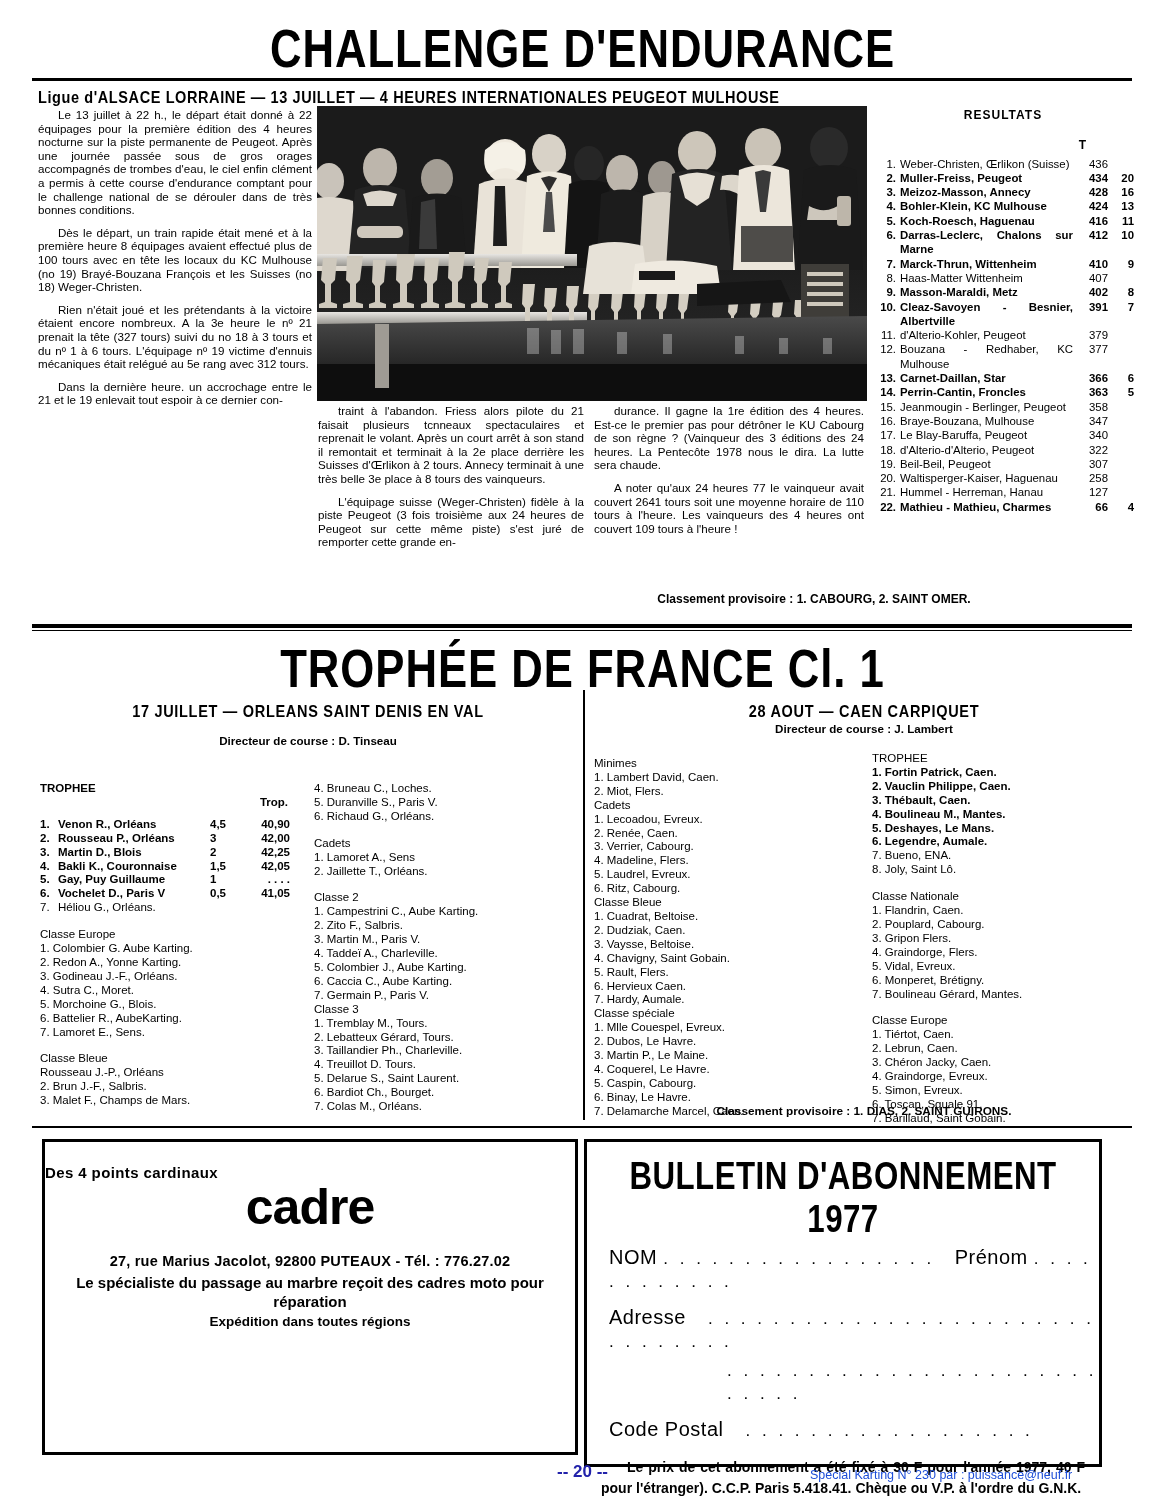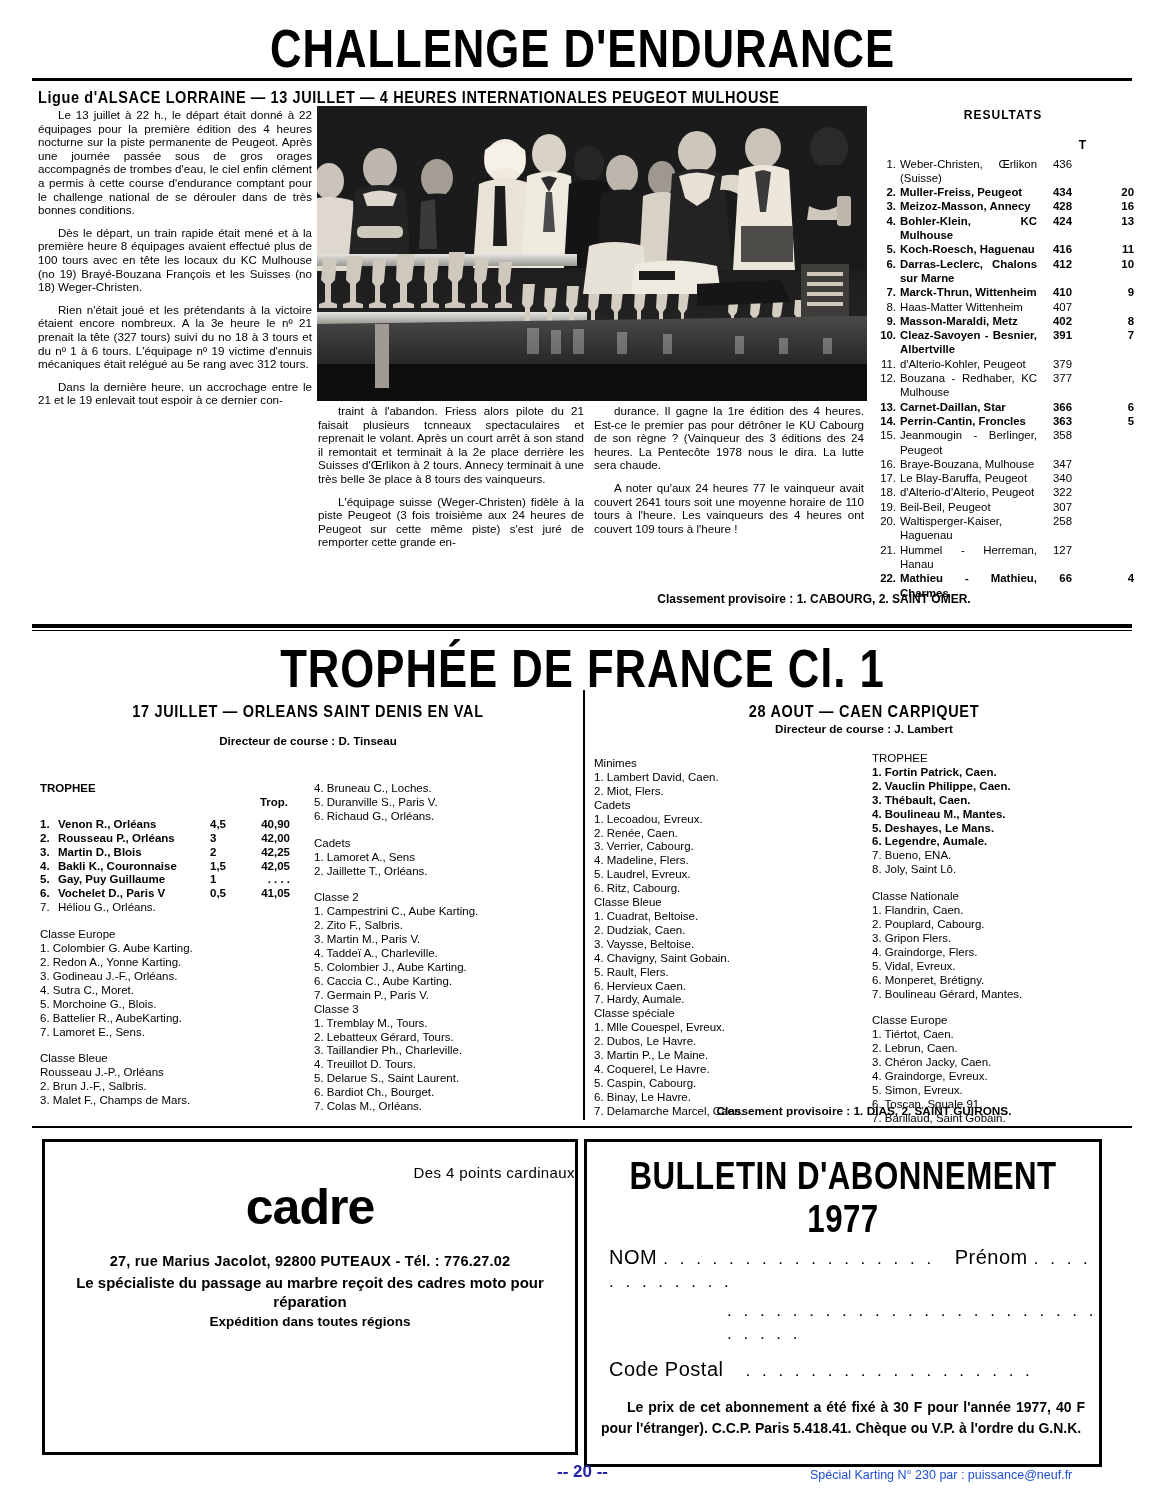--- a/index.html
+++ b/index.html
@@ -78,21 +78,21 @@
   #results{
     position:absolute;left:872px;top:108px;width:262px;
     font-size:11.4px;line-height:14.3px;
   }
   #results .rtitle{font-weight:bold;font-size:12px;text-align:center;letter-spacing:1px;margin-bottom:16px;}
   #results .thead{text-align:right;padding-right:48px;font-weight:bold;font-size:12px;margin-bottom:4px;}
   .rrow{display:flex;align-items:flex-start;}
   .rnum{width:24px;text-align:right;flex:none;padding-right:4px;}
   .rname{flex:1 1 auto;text-align:justify;text-justify:inter-word;padding-right:3px;}
   .rt{width:32px;text-align:right;flex:none;}
-  .rp{width:26px;text-align:right;flex:none;padding-left:36px;}
+  .rp{width:26px;text-align:right;flex:none;}
   .strong{font-weight:bold;}
 
   
   .evhead{
     position:absolute;font-weight:bold;font-size:14.5px;letter-spacing:0.7px;
     text-align:center;transform:scaleY(1.12);transform-origin:center top;white-space:nowrap;
   }
   #evhead-left{left:38px;top:702px;width:540px;}
   #evhead-right{left:594px;top:702px;width:540px;}
   .dircourse{
@@ -127,21 +127,21 @@
   .prov2{
     position:absolute;left:594px;top:1104px;width:540px;
     font-weight:bold;font-size:11.8px;text-align:center;white-space:nowrap;
   }
 
   
   .adbox{position:absolute;border:3px solid #000;background:#fff;}
   #ad-moto{left:42px;top:1139px;width:530px;height:310px;}
   #ad-abo{left:584px;top:1139px;width:512px;height:322px;}
 
-  #ad-moto .line1{text-align:right;font-weight:normal;font-size:15px;margin-top:22px;letter-spacing:0.4px;}
+  #ad-moto .line1{text-align:left;font-weight:bold;font-size:15px;margin-top:22px;letter-spacing:0.4px;}
   #ad-moto .brand{
     text-align:center;font-weight:bold;font-size:50px;line-height:50px;
     margin-top:14px;letter-spacing:-1px;
   }
   #ad-moto .brand2{
     text-align:center;font-weight:bold;font-size:50px;line-height:52px;letter-spacing:-1px;
   }
   #ad-moto .addr{text-align:center;font-weight:bold;font-size:14.5px;margin-top:20px;letter-spacing:0.2px;}
   #ad-moto .spec{text-align:center;font-weight:bold;font-size:15px;margin-top:4px;line-height:19px;}
   #ad-moto .why{text-align:center;font-weight:bold;font-size:15px;margin-top:18px;letter-spacing:1px;}
@@ -665,20 +665,24 @@
   <div class="adbox" id="ad-abo">
     <div class="abotitle">BULLETIN D'ABONNEMENT 1977</div>
 
     <div class="formrow">
       <span>NOM</span>
       <span class="dots">. . . . . . . . .  . . . . . . . .</span>
       <span style="margin-left:14px">Prénom</span>
       <span class="dots">. . . . . . . . . . . .</span>
     </div>
 
+    <div class="formrow">
+      <span>Adresse</span>
+      <span class="dots" style="margin-left:16px">. . . . . . . . . . . . . . . . . . . . . . . . . . . . . . . .</span>
+    </div>
 
     <div class="formrow" style="margin-top:6px;margin-left:140px">
       <span class="dots">. . . . . . . .  . . . . . . . . . . . . . . . . . . . .</span>
     </div>
 
     <div class="formrow" style="margin-top:14px">
       <span>Code Postal</span>
       <span class="dots" style="margin-left:16px">. . . . . . . . . . . . . . . . . .</span>
     </div>
 

